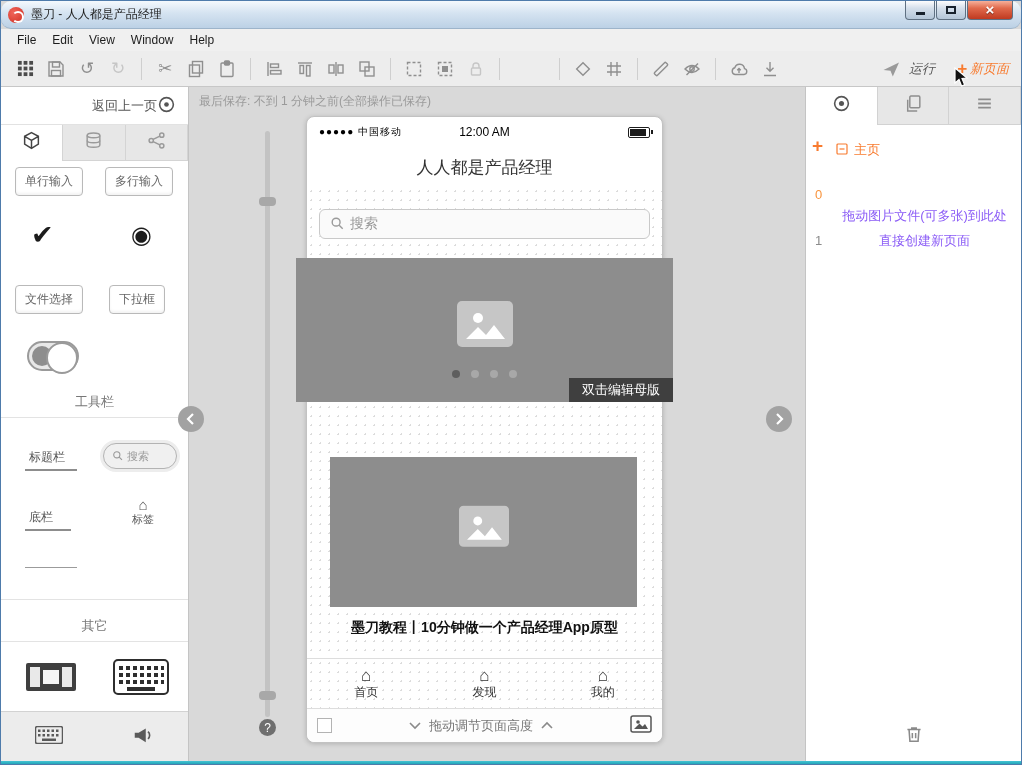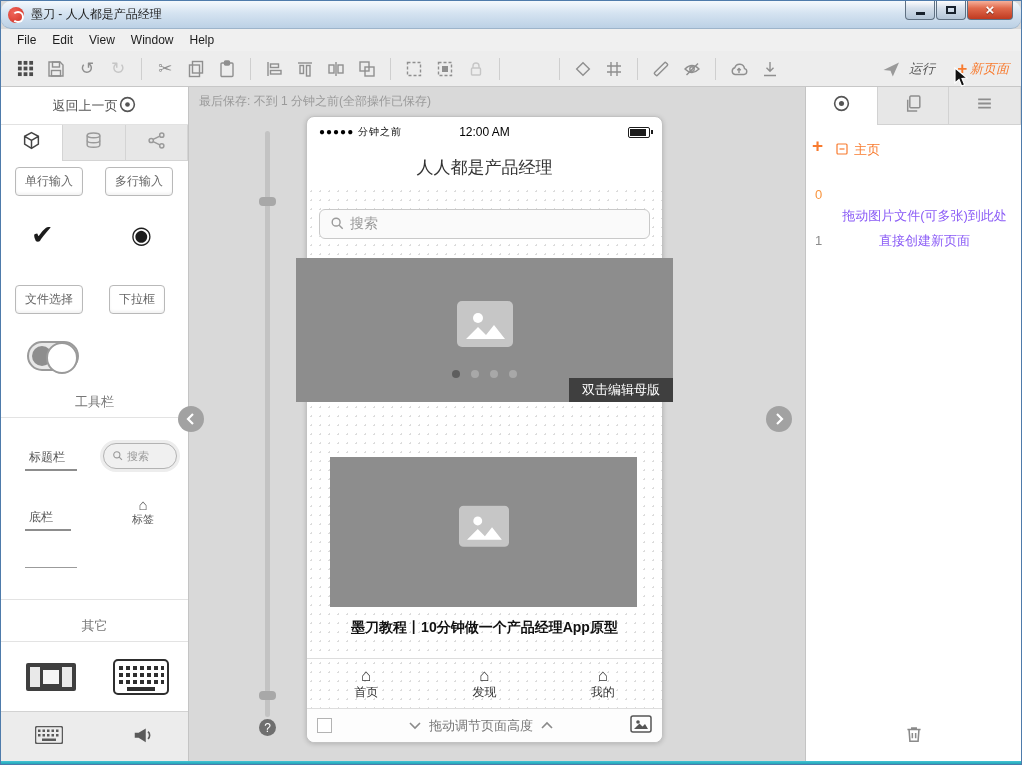--- a/index.html
+++ b/index.html
@@ -44,21 +44,21 @@
   .toolbar-right { margin-left:auto; display:flex; align-items:center; gap:22px;font-style:italic; }
   .run-button { display:flex; align-items:center; gap:6px; font-size:13px; color:#555; }
   .newpage-button { display:flex; align-items:center; gap:3px; font-size:13px; color:#f87b2f; }
   .newpage-button .plus { font-size:17px; font-weight:bold; }
   .cursor-icon { position:absolute; right:52px; top:16px; z-index:30; }
 
   
   .left-panel { position:absolute; top:86px; left:0; width:188px; bottom:3px; background:#fff;
     border-right:1px solid #c4c4c4; }
   .back-row { height:38px; border-bottom:1px solid #e2e2e2; display:flex; align-items:center;
-    justify-content:center; padding:0 12px; font-size:13px; color:#555; }
+    justify-content:flex-end; padding:0 12px; font-size:13px; color:#555; }
   .ltabs { height:36px; display:flex; background:#e7e7e7; border-bottom:1px solid #d4d4d4; }
   .ltab { flex:1; display:flex; align-items:center; justify-content:center;
     border-right:1px solid #d4d4d4; }
   .ltab.active { background:#fff; position:relative; }
   .ltab.active::after { content:""; position:absolute; left:0; right:0; bottom:-1px; height:1px; background:#fff; }
   .lcontent { position:absolute; top:74px; left:0; right:0; bottom:50px; overflow:hidden; }
   .wbtn { position:absolute; border:1px solid #b9b9b9; border-radius:4px; font-size:12px;
     color:#666; background:#fff; padding:5px 9px; box-shadow:inset 0 -2px 3px rgba(0,0,0,.05); }
   .big-gly { position:absolute; color:#1c1c1c; }
   .toggle { position:absolute; left:26px; top:180px; width:52px; height:30px; border-radius:15px;
@@ -465,21 +465,21 @@
     <div class="autosave">最后保存: 不到 1 分钟之前(全部操作已保存)</div>
 
     <div class="vtrack">
       <div class="vhandle" style="top:66px;"></div>
       <div class="vhandle" style="top:560px;"></div>
     </div>
     <div class="help-circle">?</div>
 
     <div class="phone">
       <div class="statusbar">
-        <span class="carrier">●●●●● 分钟之前</span>
+        <span class="carrier">●●●●● 中国移动</span>
         <span class="sb-time">12:00 AM</span>
         <span class="battery"></span>
       </div>
       <div class="phone-title">人人都是产品经理</div>
       <div class="phone-body">
         <div class="psearch">
           <span>
             <svg width="14" height="14" viewBox="0 0 16 16" fill="none" stroke="#9a9a9a" stroke-width="1.6">
                 <circle cx="7" cy="7" r="4.5"></circle>
                 <line x1="10.5" y1="10.5" x2="14.5" y2="14.5"></line>

